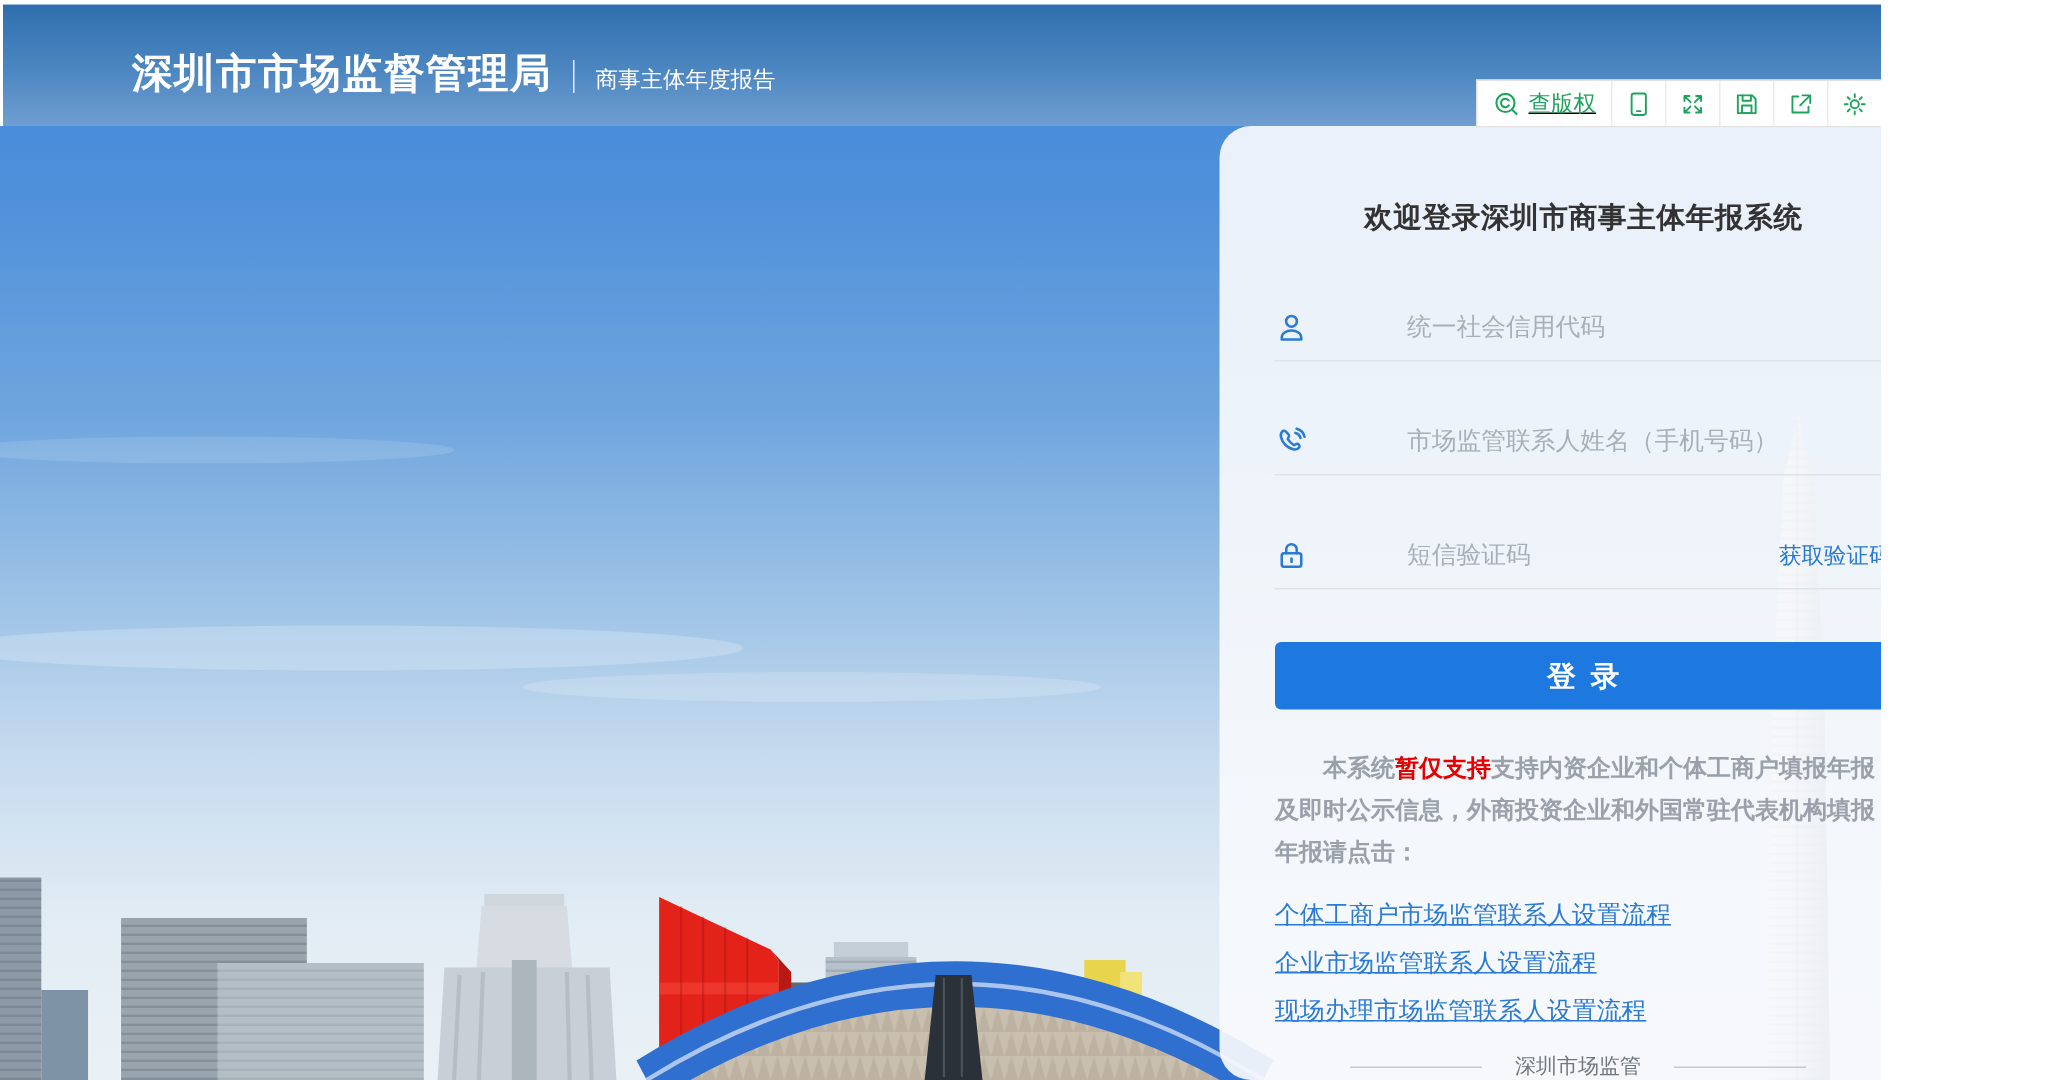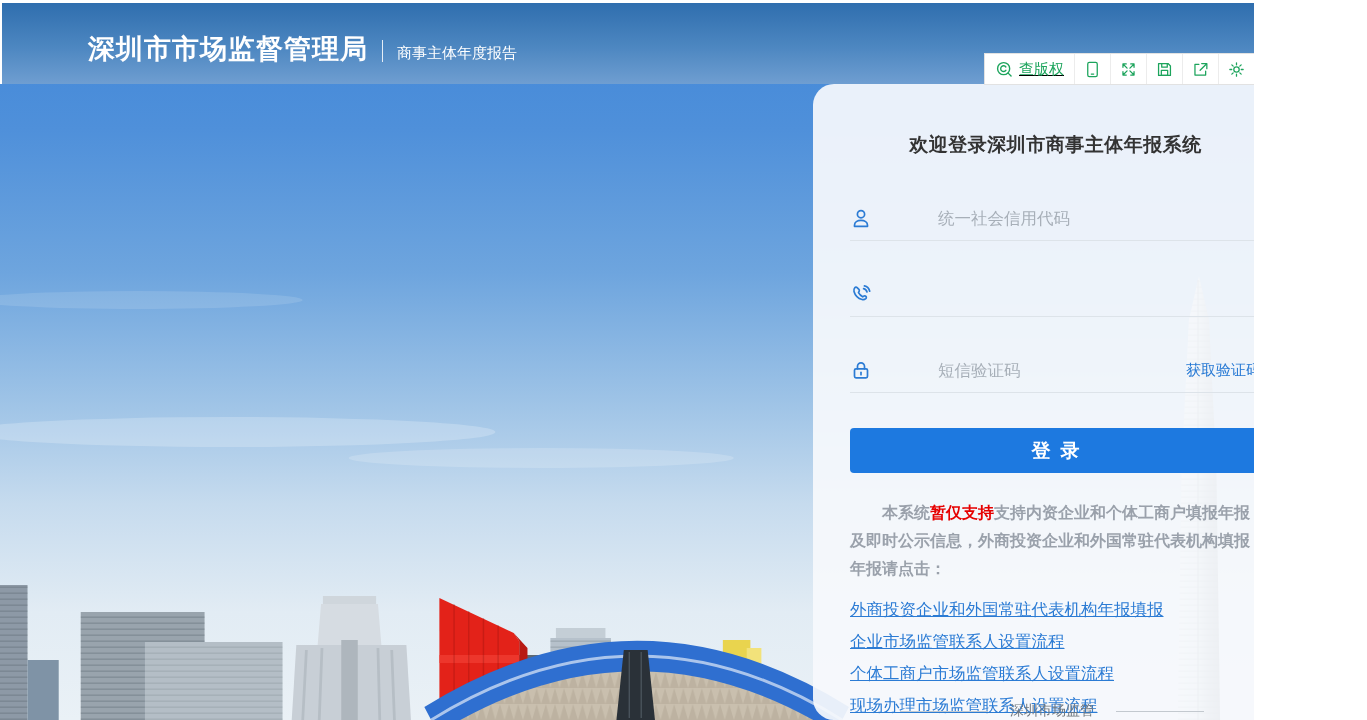--- a/index.html
+++ b/index.html
@@ -180,40 +180,40 @@
       </svg>
       <input type="text" placeholder="统一社会信用代码" style="">
     </div>
 
     <div class="field">
       <svg viewBox="0 0 22 22">
         <path d="M15.9 13.4c-.5-.5-1.2-.6-1.8-.3l-1.4.7c-1.8-1-3.2-2.4-4.2-4.2l.7-1.4c.3-.6.2-1.3-.3-1.8L7.1 4.6c-.6-.6-1.7-.6-2.3.1-.8 1-1.2 2.4-.8 3.7 1.1 3.9 4.2 7 8.1 8.1 1.3.4 2.7 0 3.7-.8.7-.6.7-1.7.1-2.3z"></path>
         <path d="M13.6 5.6c1.7.4 3 1.7 3.4 3.4"></path>
         <path d="M14.4 2.9c2.6.6 4.7 2.7 5.3 5.3"></path>
       </svg>
+      <input type="text" placeholder="市场监管联系人姓名（手机号码）" style="">
     </div>
 
     <div class="field last">
       <svg viewBox="0 0 22 22">
         <rect x="4.5" y="9.8" width="13" height="9" rx="1.5"></rect>
         <path d="M7.5 9.8V7.3a3.5 3.5 0 0 1 7 0v2.5"></path>
         <path d="M11 13.3v2.4"></path>
       </svg>
       <input type="text" placeholder="短信验证码" style="">
       <a class="code-link" href="#">获取验证码</a>
     </div>
 
     <button class="login-btn">登录</button>
 
     <p class="notice"><span>本系统</span><span class="hl">暂仅支持</span><span>支持内资企业和个体工商户填报年报及即时公示信息，外商投资企业和外国常驻代表机构填报年报请点击：</span></p>
 
     <div class="links">
-      <a href="#">外商投资企业和外国常驻代表机构年报填报</a>
+      <a href="#">个体工商户市场监管联系人设置流程</a>
       <a href="#">企业市场监管联系人设置流程</a>
-      <a href="#">个体工商户市场监管联系人设置流程</a>
       <a href="#">现场办理市场监管联系人设置流程</a>
     </div>
 
     <div class="panel-footer">
       <span class="pf-line"></span>
       <span class="pf-text">深圳市场监管</span>
       <span class="pf-line"></span>
     </div>
   </div>
 

